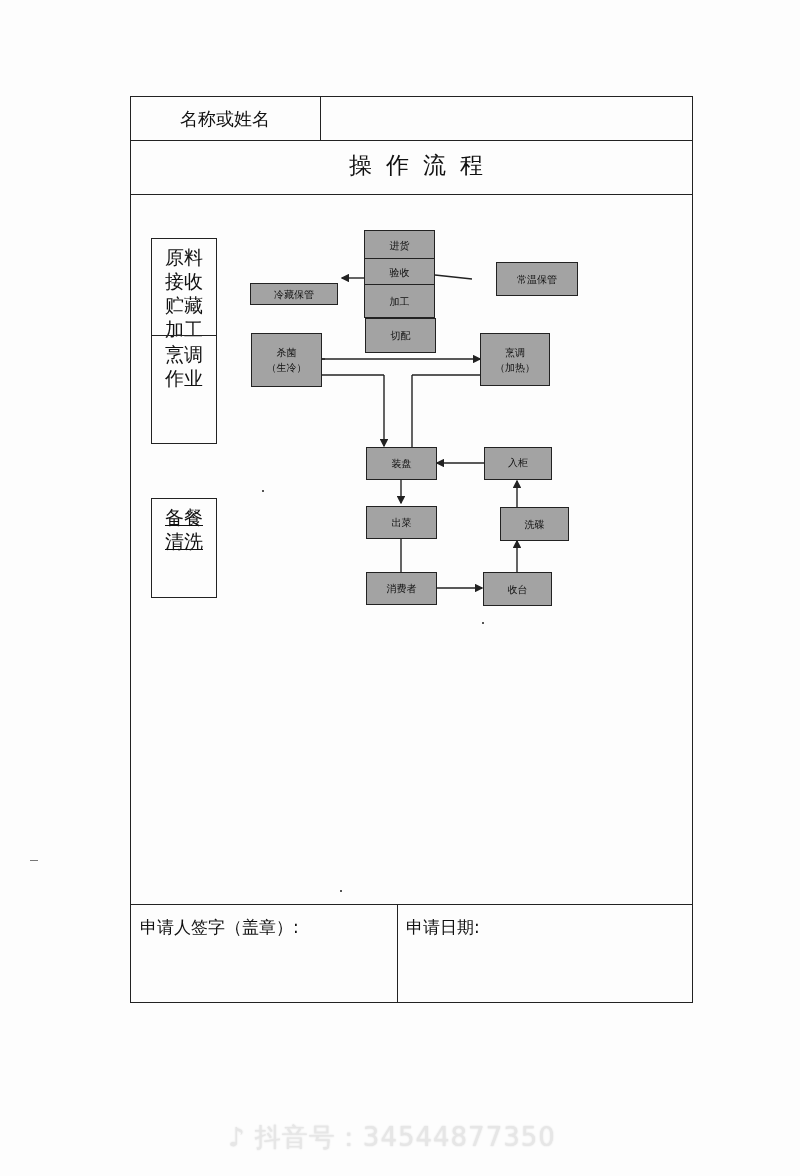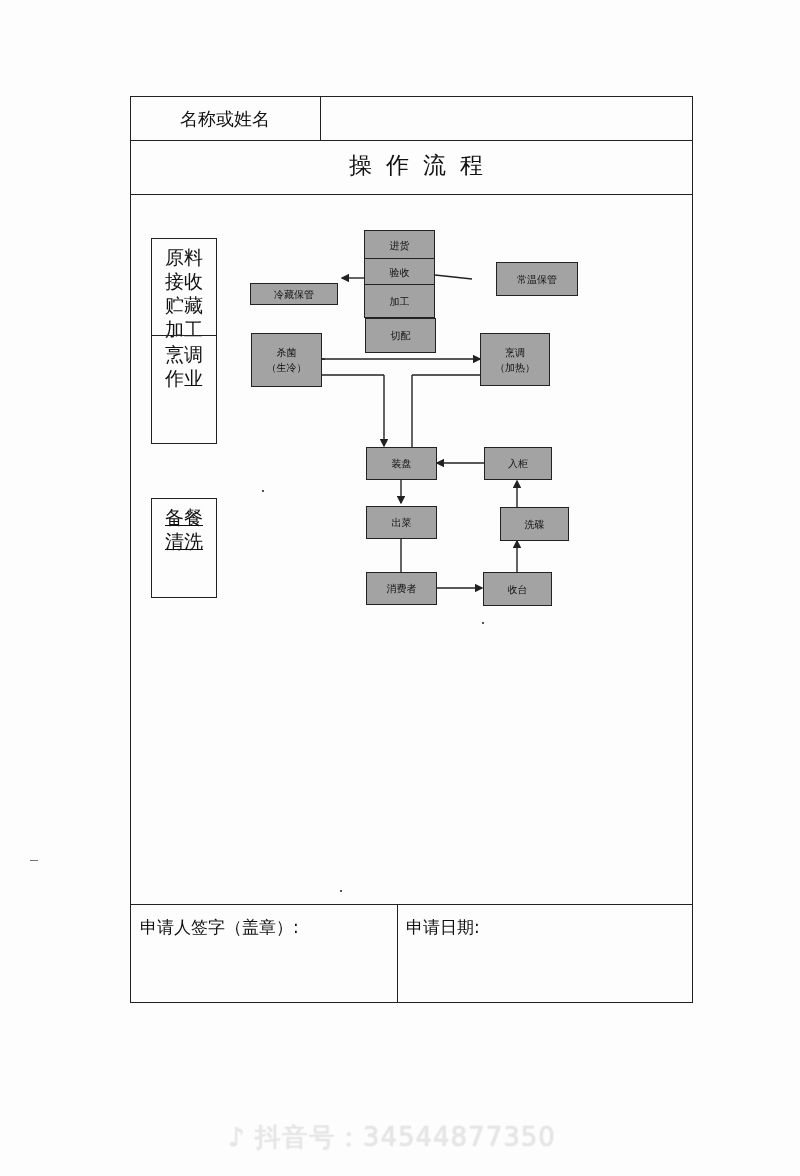--- a/index.html
+++ b/index.html
@@ -70,21 +70,21 @@
 <div class="box" style="left:364px;top:258px;width:71px;height:28px;">验收</div>
 <div class="box" style="left:364px;top:284px;width:71px;height:34px;">加工</div>
 <div class="box" style="left:365px;top:318px;width:71px;height:35px;">切配</div>
 <div class="box" style="left:250px;top:283px;width:88px;height:22px;">冷藏保管</div>
 <div class="box" style="left:472px;top:262px;width:82px;height:34px;margin-left:24px;">常温保管</div>
 <div class="box" style="left:251px;top:333px;width:71px;height:54px;white-space:pre-line;">杀菌
 （生冷）</div>
 <div class="box" style="left:480px;top:333px;width:70px;height:53px;white-space:pre-line;">烹调
 （加热）</div>
 <div class="box" style="left:366px;top:447px;width:71px;height:33px;">装盘</div>
-<div class="box" style="left:484px;top:447px;width:68px;height:33px;">入柜</div>
+<div class="box" style="left:484px;top:447px;width:68px;height:33px;font-family:Liberation Mono, monospace;">入柜</div>
 <div class="box" style="left:366px;top:506px;width:71px;height:33px;">出菜</div>
 <div class="box" style="left:482px;top:507px;width:69px;height:34px;margin-left:18px;">洗碟</div>
 <div class="box" style="left:366px;top:572px;width:71px;height:33px;">消费者</div>
 <div class="box" style="left:483px;top:572px;width:69px;height:34px;">收台</div>
 
 <div class="dot" style="left:262px;top:490px;"></div>
 <div class="dot" style="left:482px;top:622px;"></div>
 <div class="dot" style="left:340px;top:890px;"></div>
 <div class="abs" style="left:30px;top:860px;width:8px;height:1px;background:#777;"></div>
 

